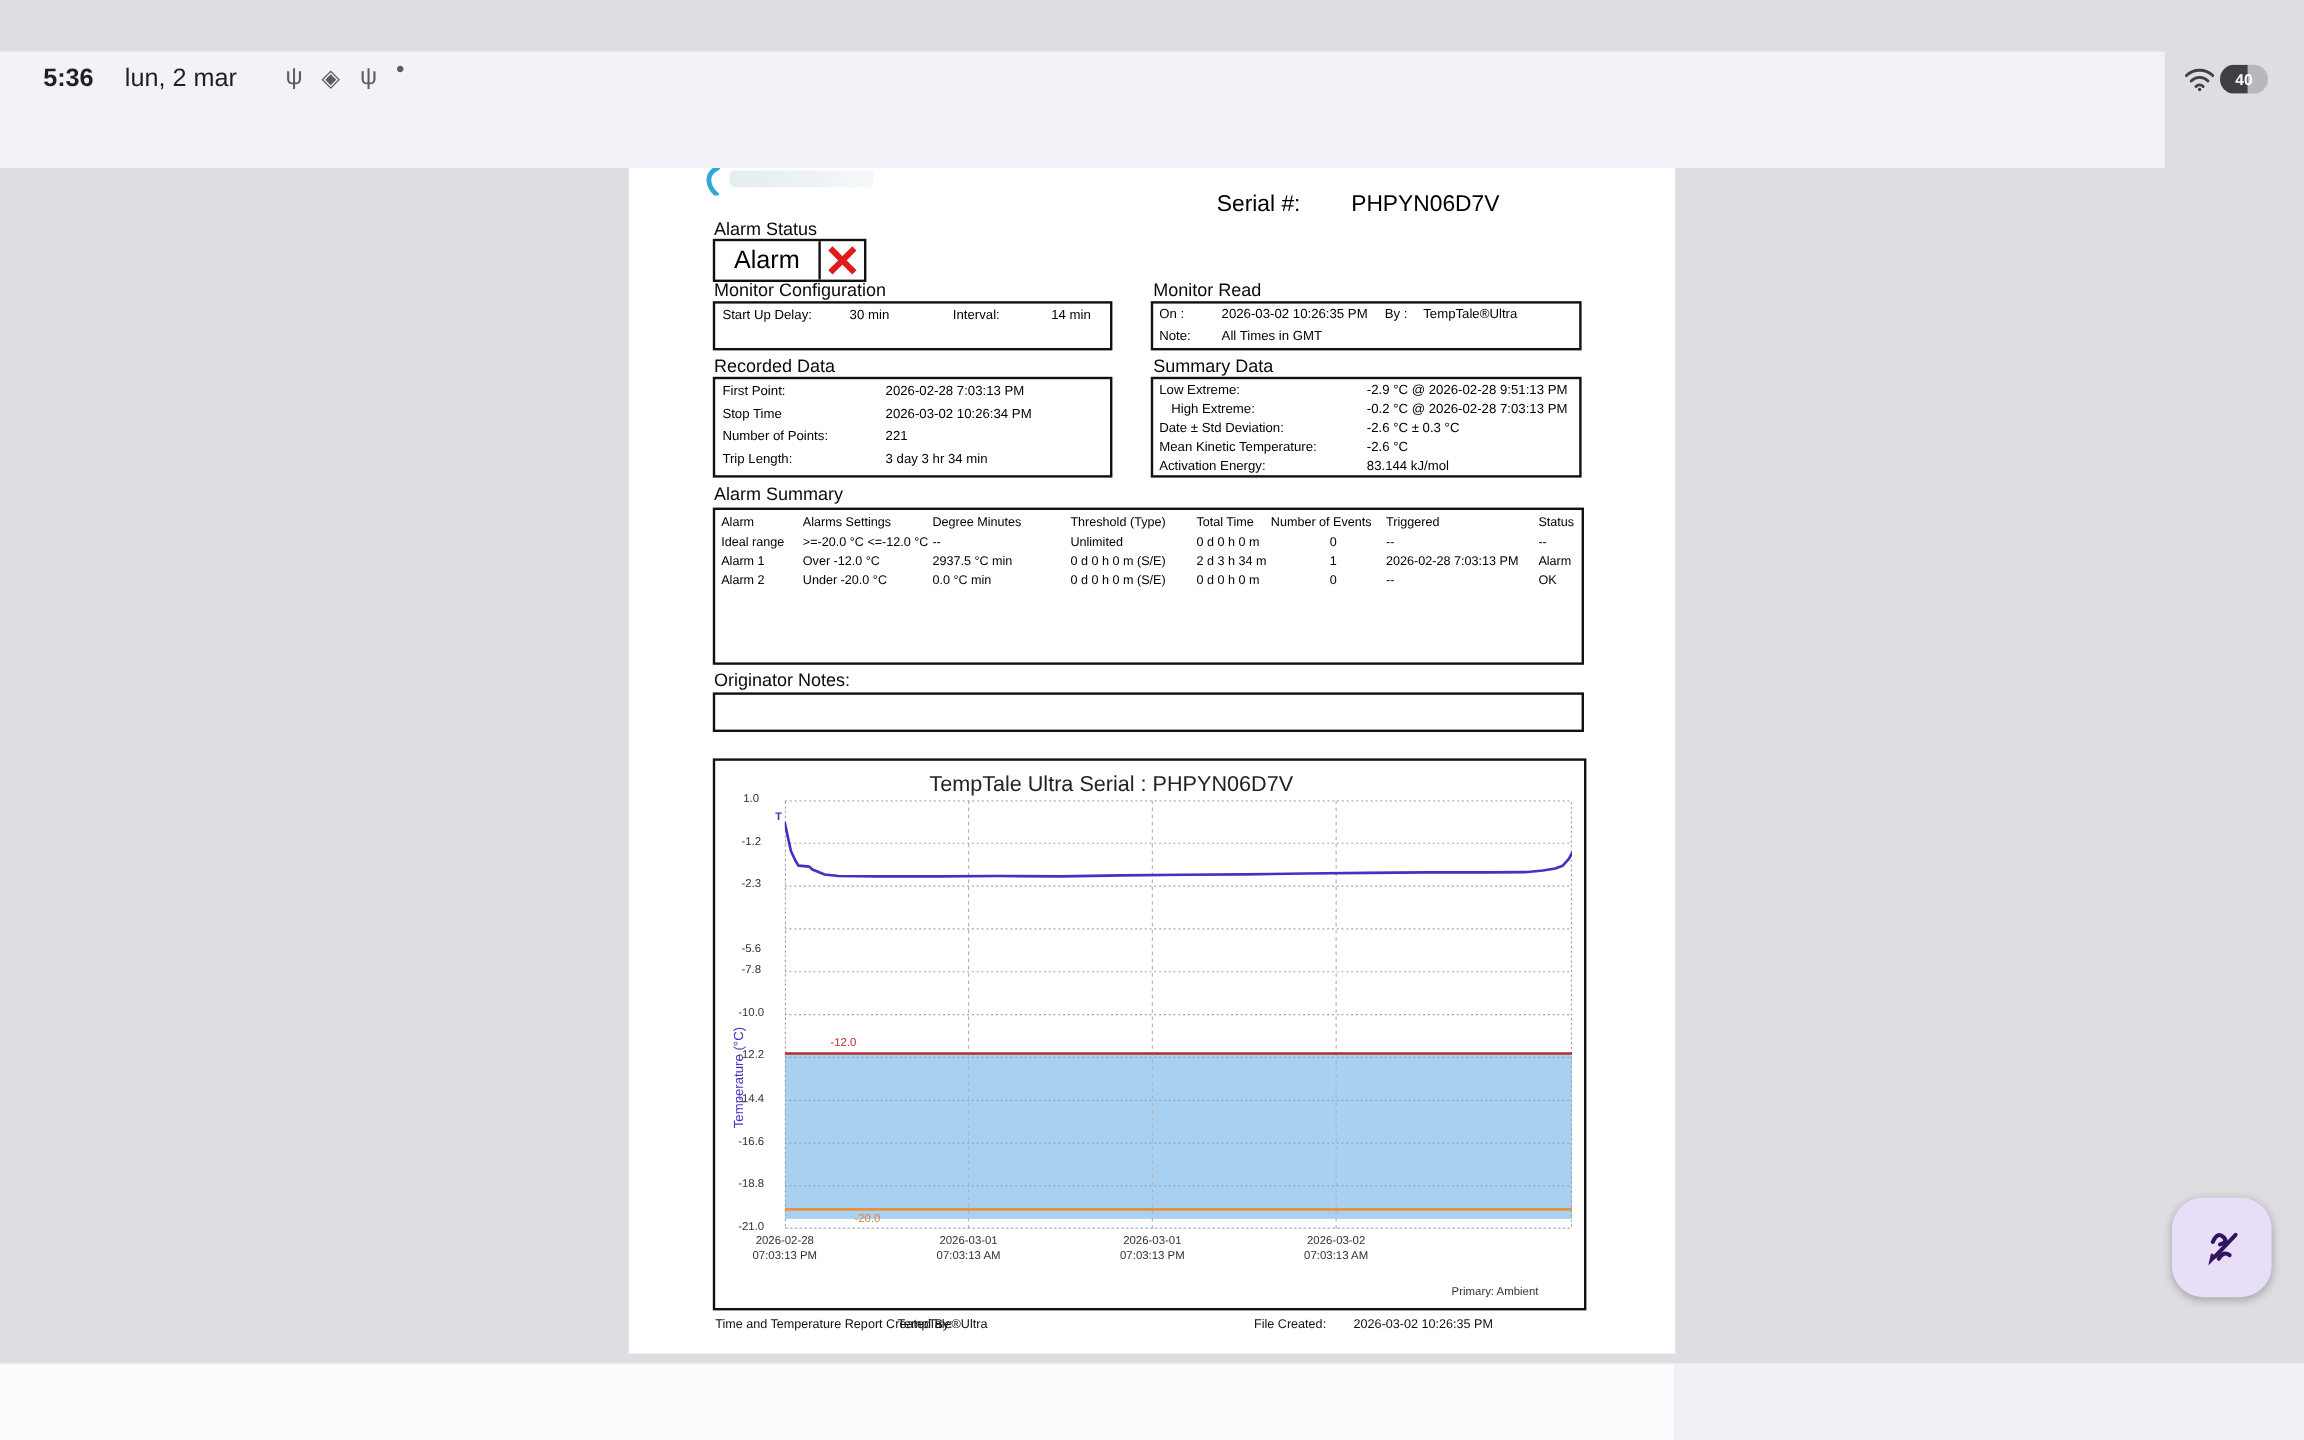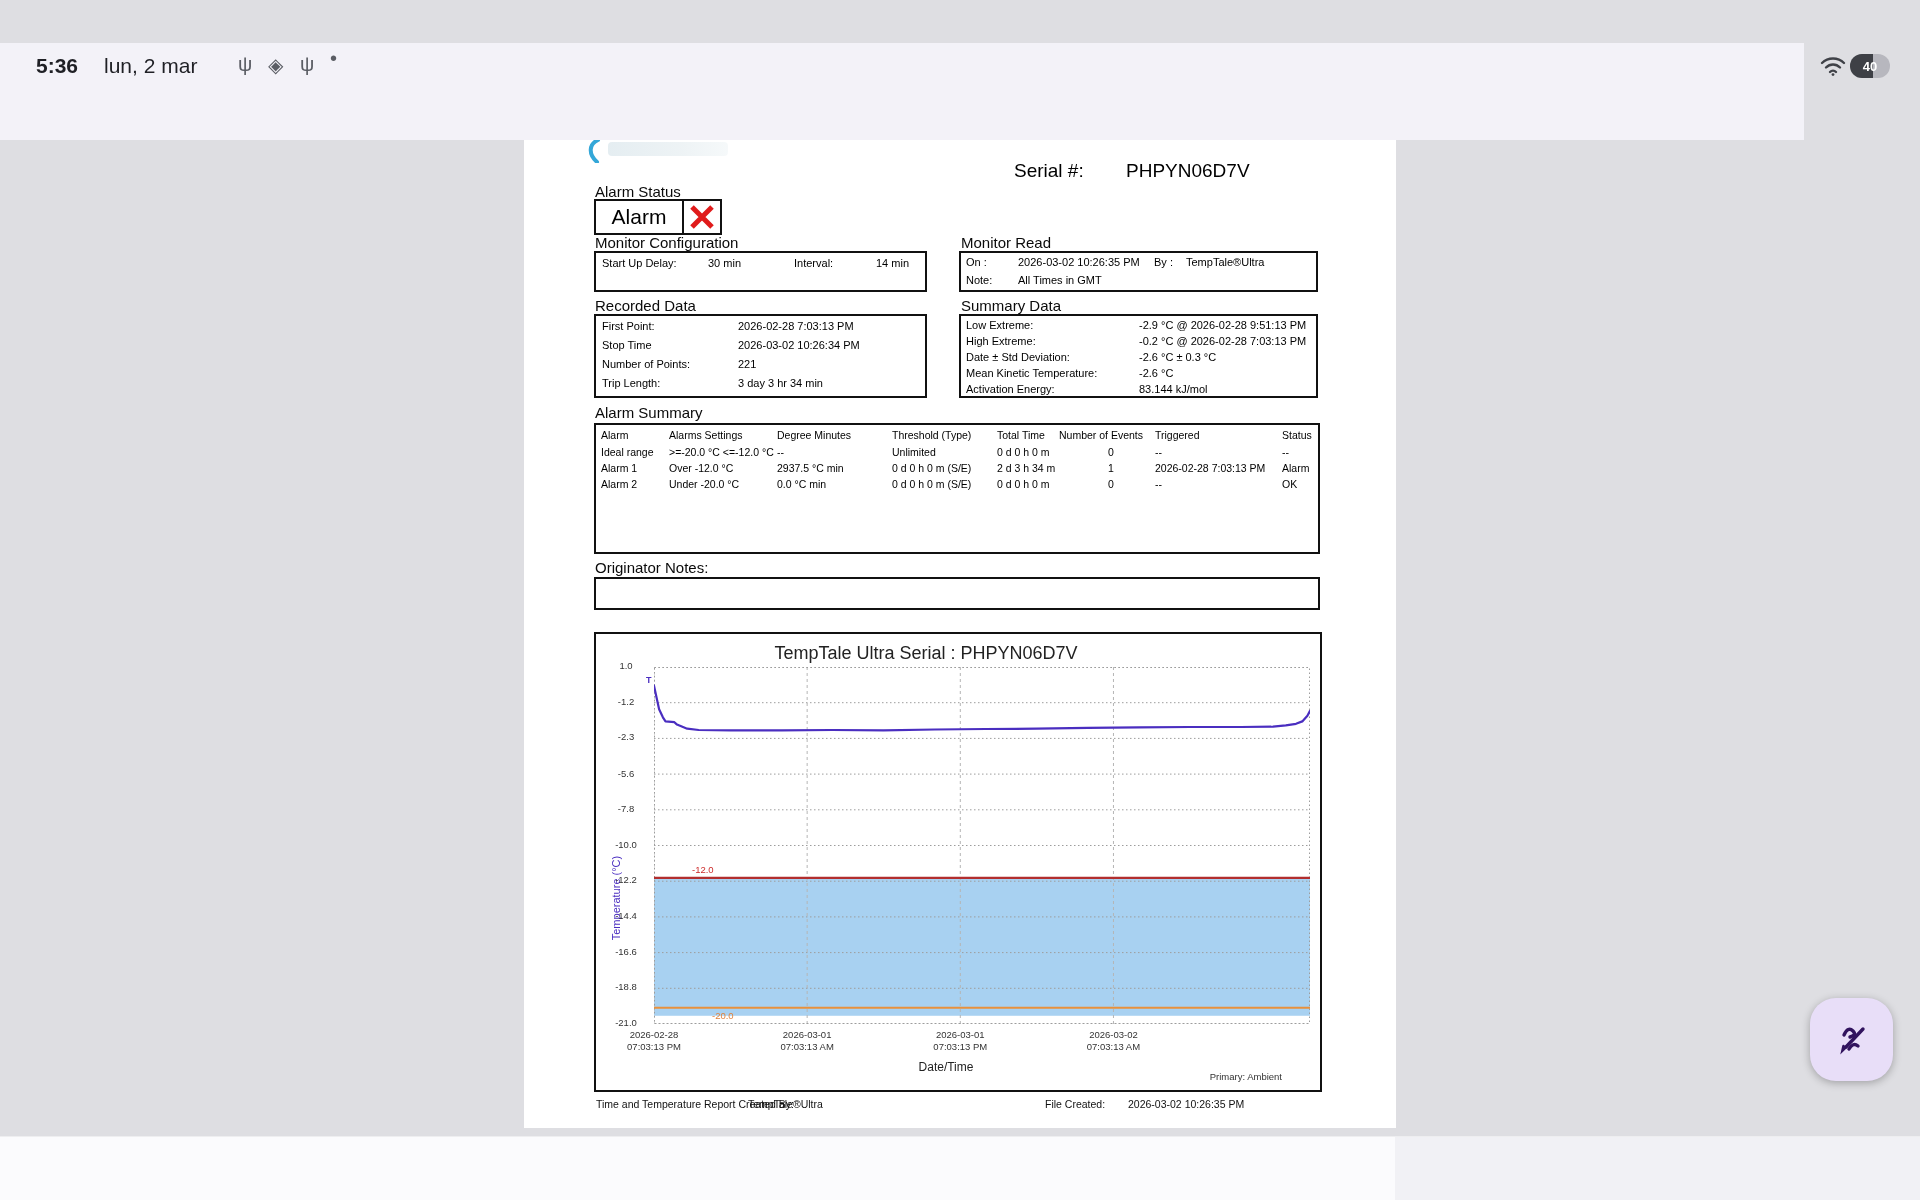--- a/index.html
+++ b/index.html
@@ -160,21 +160,21 @@
         <span class="small" style="left:6px;top:42px">Number of Points:</span>
         <span class="small" style="left:142px;top:42px">221</span>
         <span class="small" style="left:6px;top:61px">Trip Length:</span>
         <span class="small" style="left:142px;top:61px">3 day 3 hr 34 min</span>
       </div>
 
       <span class="sec-title" style="left:437px;top:157px">Summary Data</span>
       <div class="dbox" style="left:435px;top:174px;width:359px;height:84px">
         <span class="small" style="left:5px;top:3px">Low Extreme:</span>
         <span class="small" style="left:178px;top:3px">-2.9 °C @ 2026-02-28  9:51:13 PM</span>
-        <span class="small" style="left:5px;top:19px">High Extreme:</span>
+        <span class="small" style="left:15px;top:19px">High Extreme:</span>
         <span class="small" style="left:178px;top:19px">-0.2 °C @ 2026-02-28  7:03:13 PM</span>
         <span class="small" style="left:5px;top:35px">Date ± Std Deviation:</span>
         <span class="small" style="left:178px;top:35px">-2.6 °C ± 0.3 °C</span>
         <span class="small" style="left:5px;top:51px">Mean Kinetic Temperature:</span>
         <span class="small" style="left:178px;top:51px">-2.6 °C</span>
         <span class="small" style="left:5px;top:67px">Activation Energy:</span>
         <span class="small" style="left:178px;top:67px">83.144 kJ/mol</span>
       </div>
 
       <span class="sec-title" style="left:71px;top:264px">Alarm Summary</span>
@@ -243,21 +243,21 @@
             <line x1="0" y1="357" x2="656" y2="357" stroke="#9d9d9d" stroke-dasharray="1.5 2.5" stroke-width="1"></line>
             <rect x="0.5" y="0.5" width="655" height="356" fill="none" stroke="#9d9d9d" stroke-dasharray="1.5 2.5" stroke-width="1"></rect>
             <line x1="0" y1="210.95454545454547" x2="656" y2="210.95454545454547" stroke="#B22E2E" stroke-width="2.2"></line>
             <line x1="0" y1="340.7727272727273" x2="656" y2="340.7727272727273" stroke="#E8913C" stroke-width="2.2"></line>
             <polyline points="0.0,18.7 2.6,30.8 5.1,42.2 8.9,50.3 11.5,54.4 20.4,55.2 23.0,57.6 33.2,61.7 44.7,63.0 76.6,63.3 127.6,63.3 178.7,63.0 229.7,63.3 280.8,62.5 331.8,62.0 382.9,61.7 433.9,60.9 485.0,60.4 536.0,60.0 587.1,60.0 619.0,59.7 631.8,58.4 642.0,56.8 648.3,54.4 653.4,48.7 656.0,43.8" fill="none" stroke="#4A2EC0" stroke-width="2.2" stroke-linejoin="round" stroke-linecap="round"></polyline>
           </svg>
         <div>
             <div class="ytick" style="top: 26px;">1.0</div>
             <div class="ytick" style="top: 61.7px;">-1.2</div>
             <div class="ytick" style="top: 97.4px;">-2.3</div>
-            <div class="ytick" style="top: 134px;">-5.6</div>
+            <div class="ytick" style="top: 151px;">-5.6</div>
             <div class="ytick" style="top: 168.8px;">-7.8</div>
             <div class="ytick" style="top: 204.5px;">-10.0</div>
             <div class="ytick" style="top: 240.2px;">-12.2</div>
             <div class="ytick" style="top: 275.9px;">-14.4</div>
             <div class="ytick" style="top: 311.6px;">-16.6</div>
             <div class="ytick" style="top: 347.3px;">-18.8</div>
             <div class="ytick" style="top: 383px;">-21.0</div>
           </div>
         <div>
             <div class="xtick" style="left: 3px;">
@@ -273,21 +273,20 @@
               <div>07:03:13 PM</div>
             </div>
             <div class="xtick" style="left: 462.455px;">
               <div>2026-03-02</div>
               <div>07:03:13 AM</div>
             </div>
           </div>
         <span class="startmark">T</span>
         <span class="thr-label" style="left: 96px; color: rgb(204, 43, 43); top: 229.955px;">-12.0</span>
         <span class="thr-label" style="left: 116px; color: rgb(224, 130, 60); top: 375.773px;">-20.0</span>
-        <div class="xlab">Date/Time</div>
         <div class="legend">Primary: Ambient</div>
       </div>
 
       <span class="pfoot" style="left:72px">Time and Temperature Report Created By:</span>
       <span class="pfoot" style="left:224px">TempTale®Ultra</span>
       <span class="pfoot" style="left:521px">File Created:</span>
       <span class="pfoot" style="left:604px">2026-03-02 10:26:35 PM</span>
     </div>
 
     <div class="fab">

